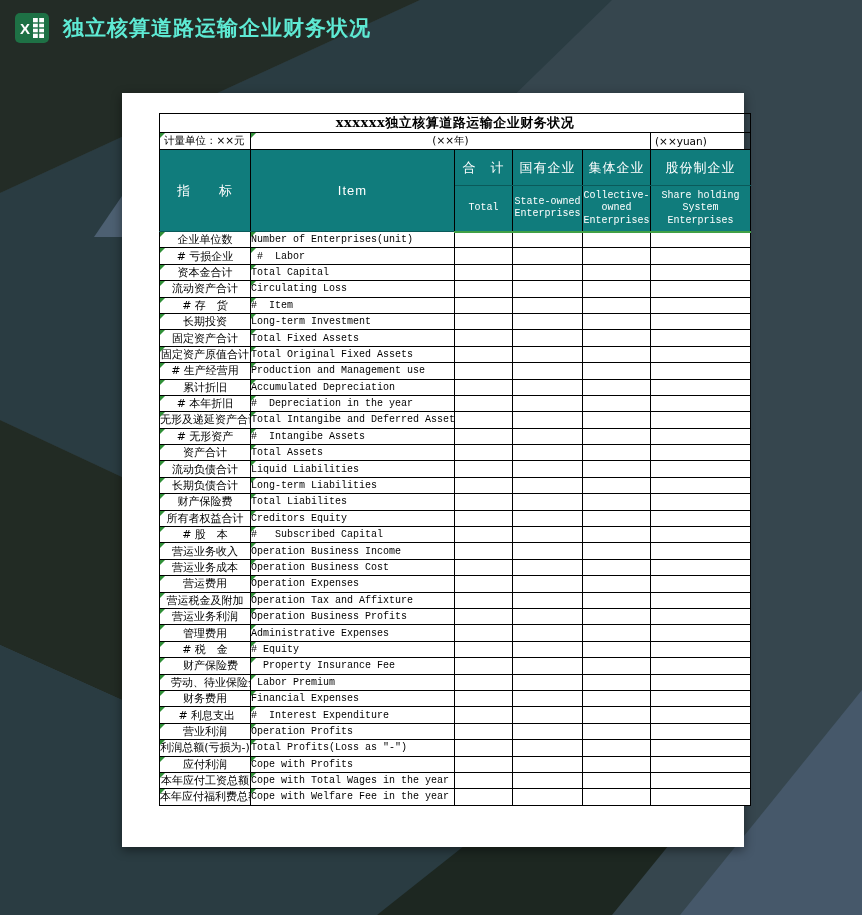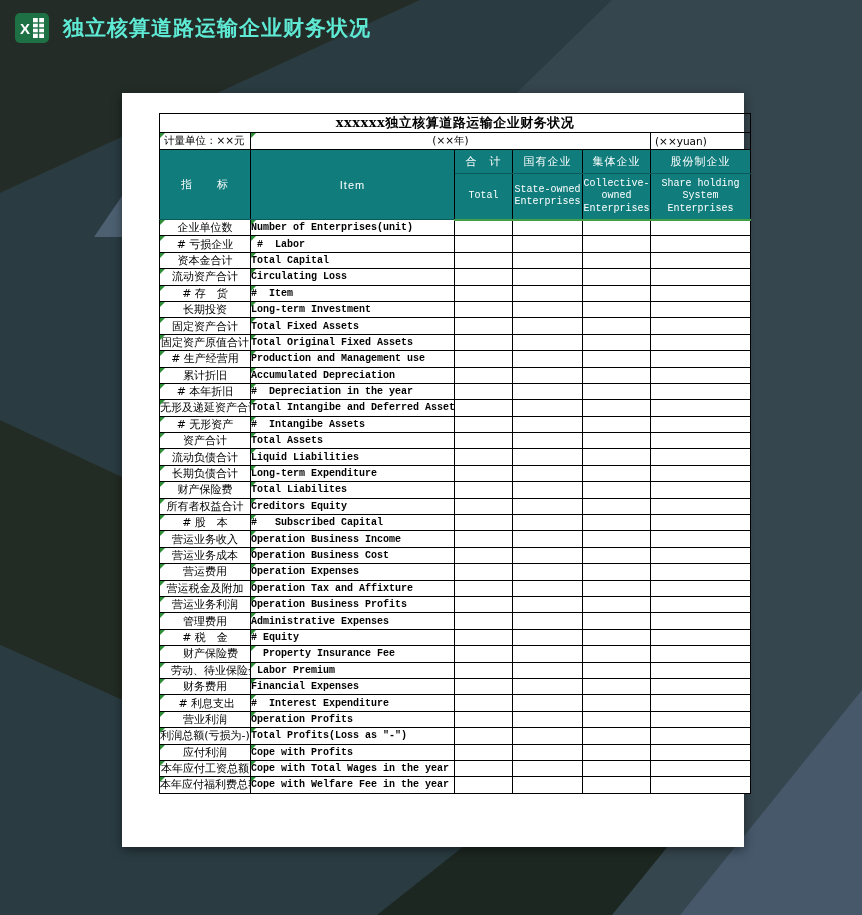--- a/index.html
+++ b/index.html
@@ -30,27 +30,27 @@
   table.fin td{border:1px solid #000;padding:0;overflow:hidden;position:relative;box-sizing:border-box;}
   tr.title-row td{
     height:17px;text-align:center;font-weight:bold;font-size:13px;color:#000;
     font-family:"DejaVu Serif",serif;letter-spacing:0.5px;
   }
   tr.unit-row td{height:15px;font-size:10.5px;color:#000;padding:1px 4px;white-space:nowrap;}
   tr.unit-row .u-mid{text-align:center;}
   tr.head-zh td, tr.head-en td, td.hd-span{
     background:#107c7c;color:#ffffff;text-align:center;vertical-align:middle;
   }
-  tr.head-zh td{height:24px;font-size:11px;letter-spacing:1px;border-bottom:1px solid #0a5a5a;}
+  tr.head-zh td{height:36px;font-size:13px;letter-spacing:1px;border-bottom:1px solid #0a5a5a;}
   tr.head-en td{height:46px;font-size:10px;font-family:"Liberation Mono",monospace;line-height:1.25;border-bottom:2px solid #41a046;}
   td.hd-span{font-size:11px;letter-spacing:2px;border-bottom:2px solid #41a046;}
   td.hd-item{font-family:Liberation Sans, sans-serif;letter-spacing:0;}
   tbody td{height:16.4px;}
   td.c-label{font-size:11px;color:#000;padding:0 0 0 8px;white-space:pre;text-align:center;}
-  td.c-item{font-size:10px;color:#000;font-family:"Liberation Mono",monospace;padding:0 0 0 3px;white-space:pre;font-weight:bold;}
+  td.c-item{font-size:10px;color:#000;font-family:"Liberation Mono",monospace;padding:0 0 0 3px;white-space:pre;}
   td.c-data{background:#fff;}
   .flag::before{
     content:"";position:absolute;top:0;left:0;width:0;height:0;
     border-top:5px solid #2f8f37;border-right:5px solid transparent;
   }
   .excel-icon{display:block;}
 </style>
 </head>
 <body>
 
@@ -226,21 +226,21 @@
           <tr>
             <td class="c-label flag">流动负债合计</td>
             <td class="c-item flag">Liquid Liabilities</td>
             <td class="c-data"></td>
             <td class="c-data"></td>
             <td class="c-data"></td>
             <td class="c-data"></td>
           </tr>
           <tr>
             <td class="c-label flag">长期负债合计</td>
-            <td class="c-item flag">Long-term Expenditure</td>
+            <td class="c-item flag">Long-term Liabilities</td>
             <td class="c-data"></td>
             <td class="c-data"></td>
             <td class="c-data"></td>
             <td class="c-data"></td>
           </tr>
           <tr>
             <td class="c-label flag">财产保险费</td>
             <td class="c-item flag">Total Liabilites</td>
             <td class="c-data"></td>
             <td class="c-data"></td>

